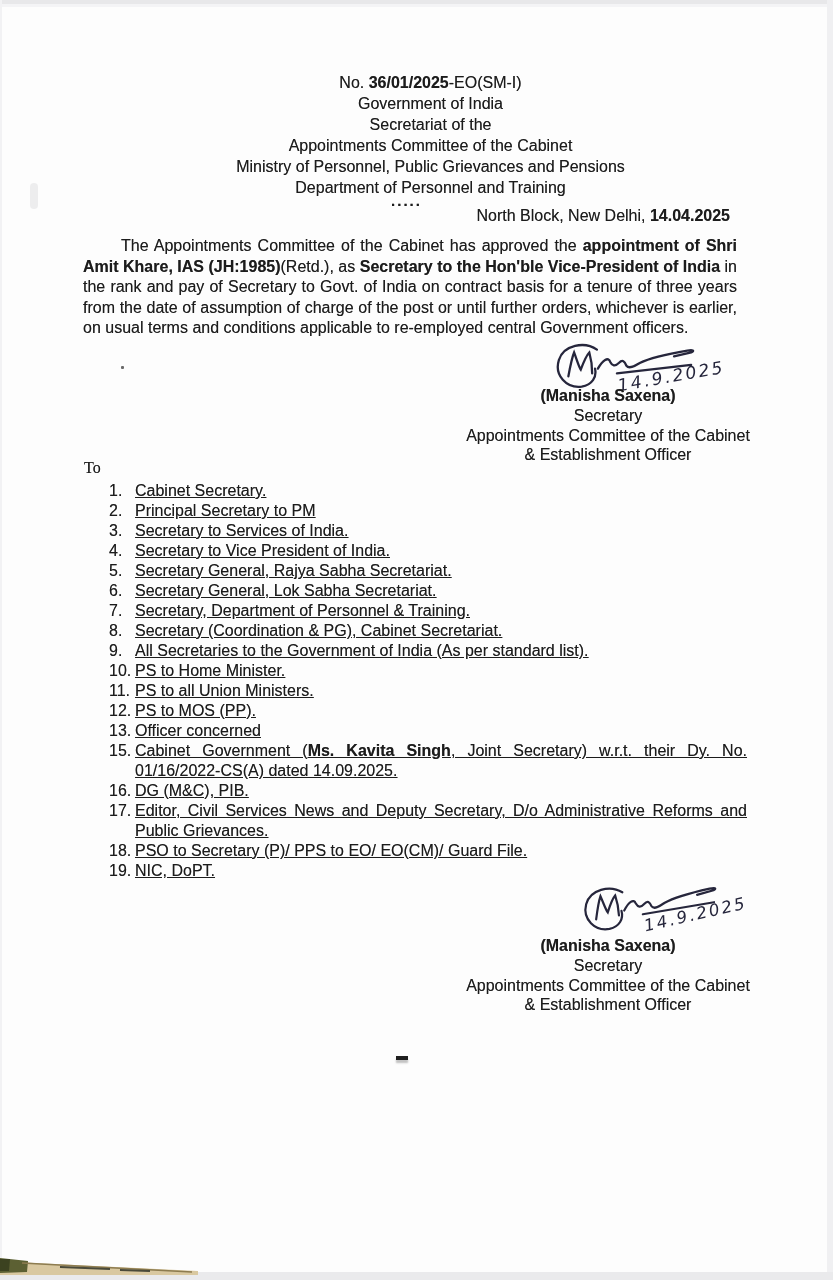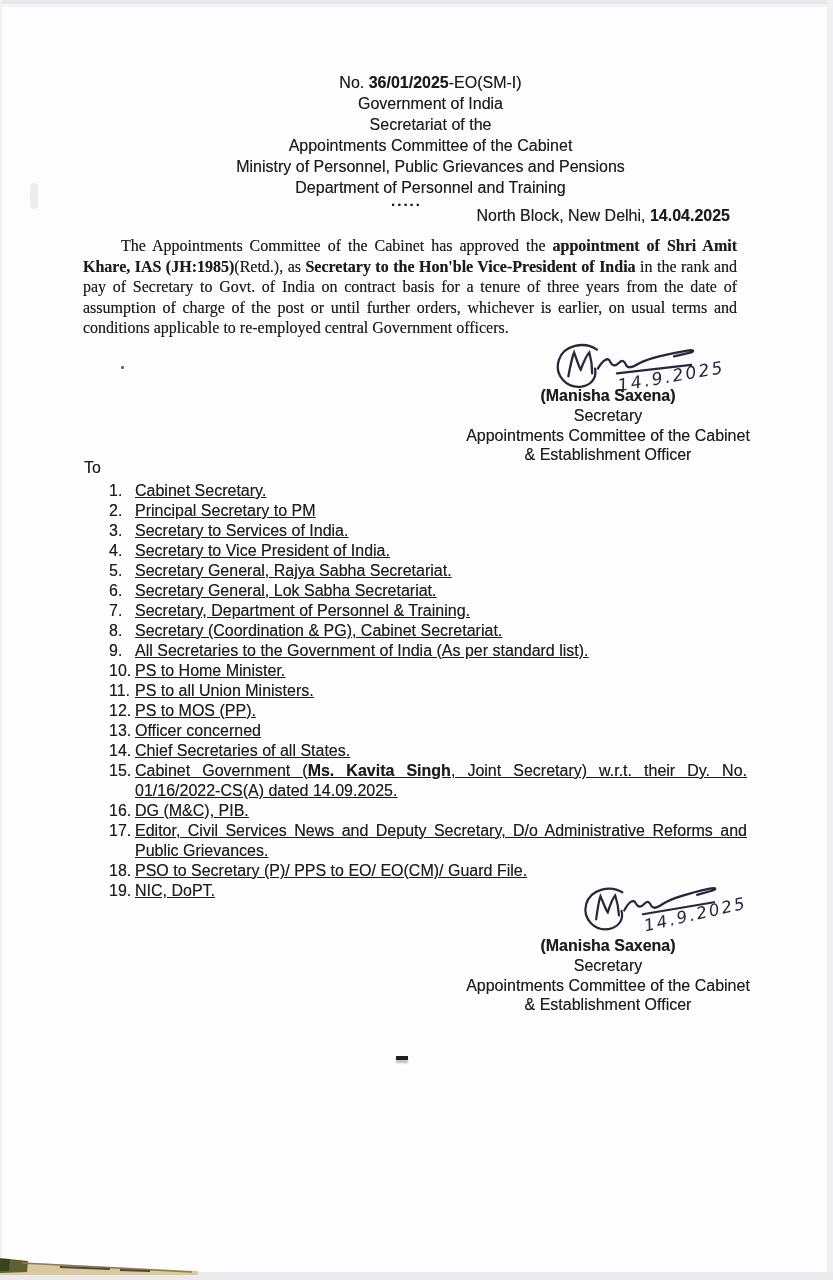--- a/index.html
+++ b/index.html
@@ -27,35 +27,35 @@
     position:absolute;top:72px;left:0;width:813px;
     text-align:center;font-size:16px;line-height:21px;margin-left:24px;
   }
   .dots-line{position:absolute;top:192px;left:0;width:813px;text-align:center;
     font-size:15px;letter-spacing:2px;font-weight:bold;}
   .dateline{position:absolute;top:207px;right:103px;font-size:16px;}
 
   
   .body-par{
     position:absolute;top:236px;left:83px;width:654px;
-    font-size:16px;line-height:20.6px;text-align:justify;text-indent:38px;font-family:Liberation Serif, serif;
+    font-size:16px;line-height:20.6px;text-align:justify;text-indent:38px;
   }
 
   
   .sig-svg{position:absolute;}
   .sig1{left:552px;top:342px;width:205px;height:59px;}
   .sig2{left:580px;top:882px;width:198px;height:57px;transform:rotate(-3deg);}
   .sig-date{font:italic 18px "DejaVu Sans",sans-serif;fill:#26263c;letter-spacing:2.5px;}
   .sig-block{position:absolute;left:443px;width:330px;text-align:center;
     font-size:16px;line-height:19.8px;}
   .sig-block1{top:386px;}
   .sig-block2{top:936px;}
 
   
-  .to-label{position:absolute;top:459px;left:84px;font-size:16px;}
+  .to-label{position:absolute;top:459px;left:84px;font-size:16px;font-family:Liberation Serif, serif;}
   .dist-list{position:absolute;top:481px;left:109px;width:638px;font-size:16px;line-height:20px;}
   .dist-row{display:flex;}
   .dist-num{flex:0 0 26px;}
   .dist-text{flex:1 1 auto;text-align:justify;text-decoration:underline;}
 
   
   .stray-dot{position:absolute;left:121px;top:366px;width:3px;height:3px;background:#6a6a6a;border-radius:1px;}
   .stray-dash{position:absolute;left:396px;top:1056px;width:12px;height:4px;background:#1f1f1f;box-shadow:0 3px 2px rgba(120,120,120,.45);}
   .smudge1{position:absolute;left:30px;top:183px;width:8px;height:26px;background:#ededee;border-radius:4px;}
 </style>
@@ -151,24 +151,20 @@
       </div>
       <div class="dist-row">
         <span class="dist-num">12.</span>
         <span class="dist-text"><span>PS to MOS (PP).</span></span>
       </div>
       <div class="dist-row">
         <span class="dist-num">13.</span>
         <span class="dist-text"><span>Officer concerned</span></span>
       </div>
       <div class="dist-row">
-        <span class="dist-num">14.</span>
-        <span class="dist-text"><span>Chief Secretaries of all States.</span></span>
-      </div>
-      <div class="dist-row">
         <span class="dist-num">15.</span>
         <span class="dist-text"><span>Cabinet Government (</span><span class="b">Ms. Kavita Singh</span><span>, Joint Secretary) w.r.t. their Dy. No. 01/16/2022-CS(A) dated 14.09.2025.</span></span>
       </div>
       <div class="dist-row">
         <span class="dist-num">16.</span>
         <span class="dist-text"><span>DG (M&amp;C), PIB.</span></span>
       </div>
       <div class="dist-row">
         <span class="dist-num">17.</span>
         <span class="dist-text"><span>Editor, Civil Services News and Deputy Secretary, D/o Administrative Reforms and Public Grievances.</span></span>

